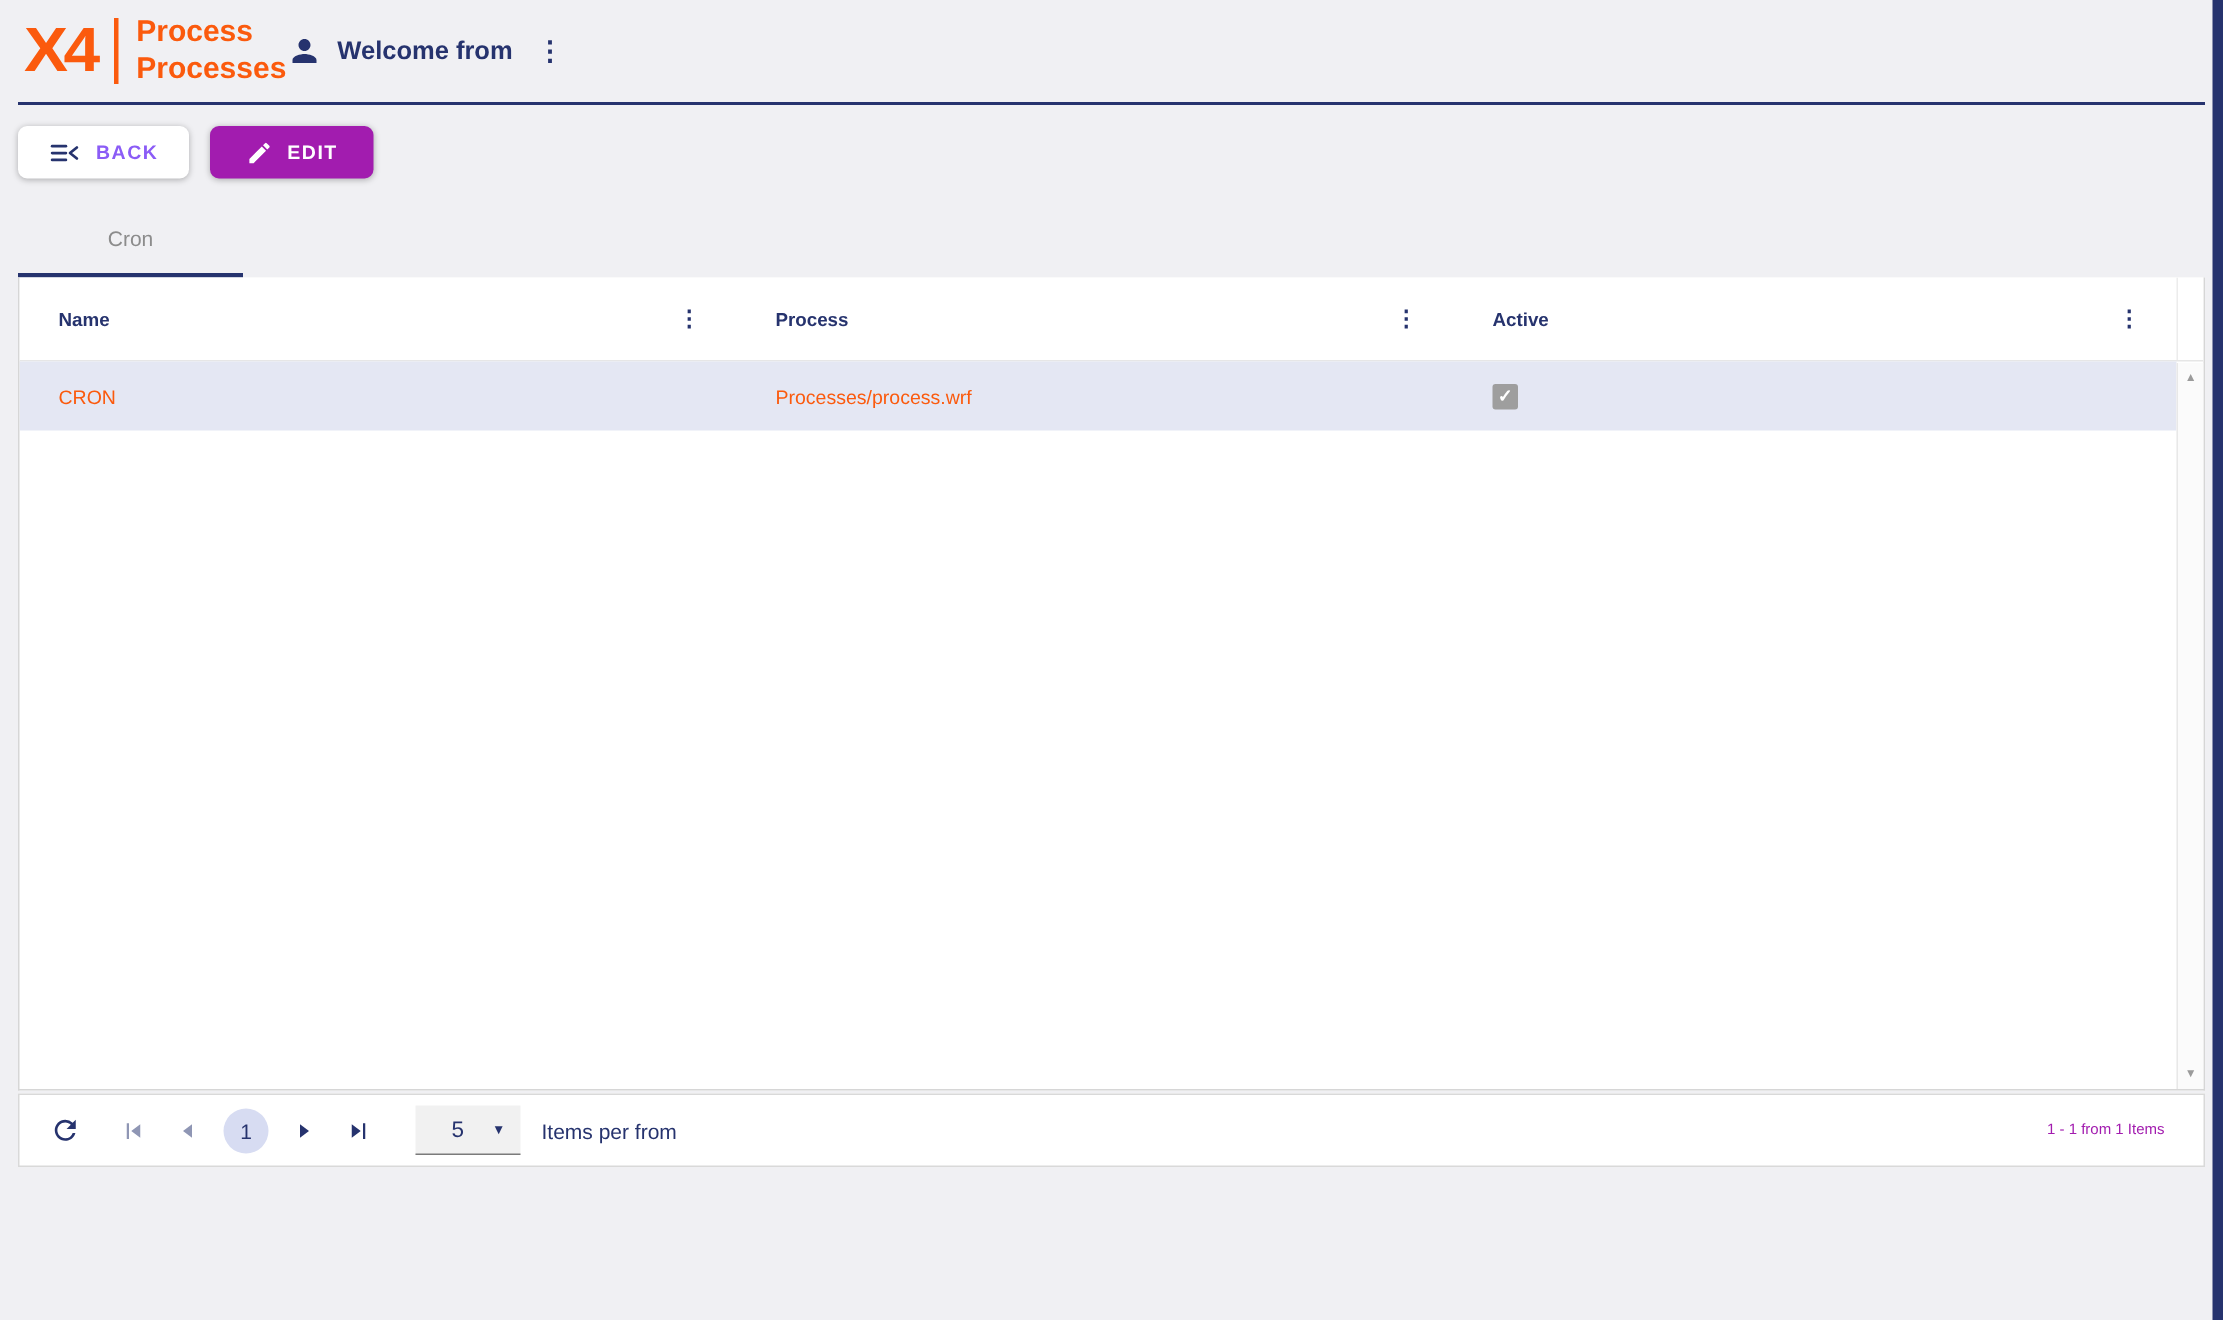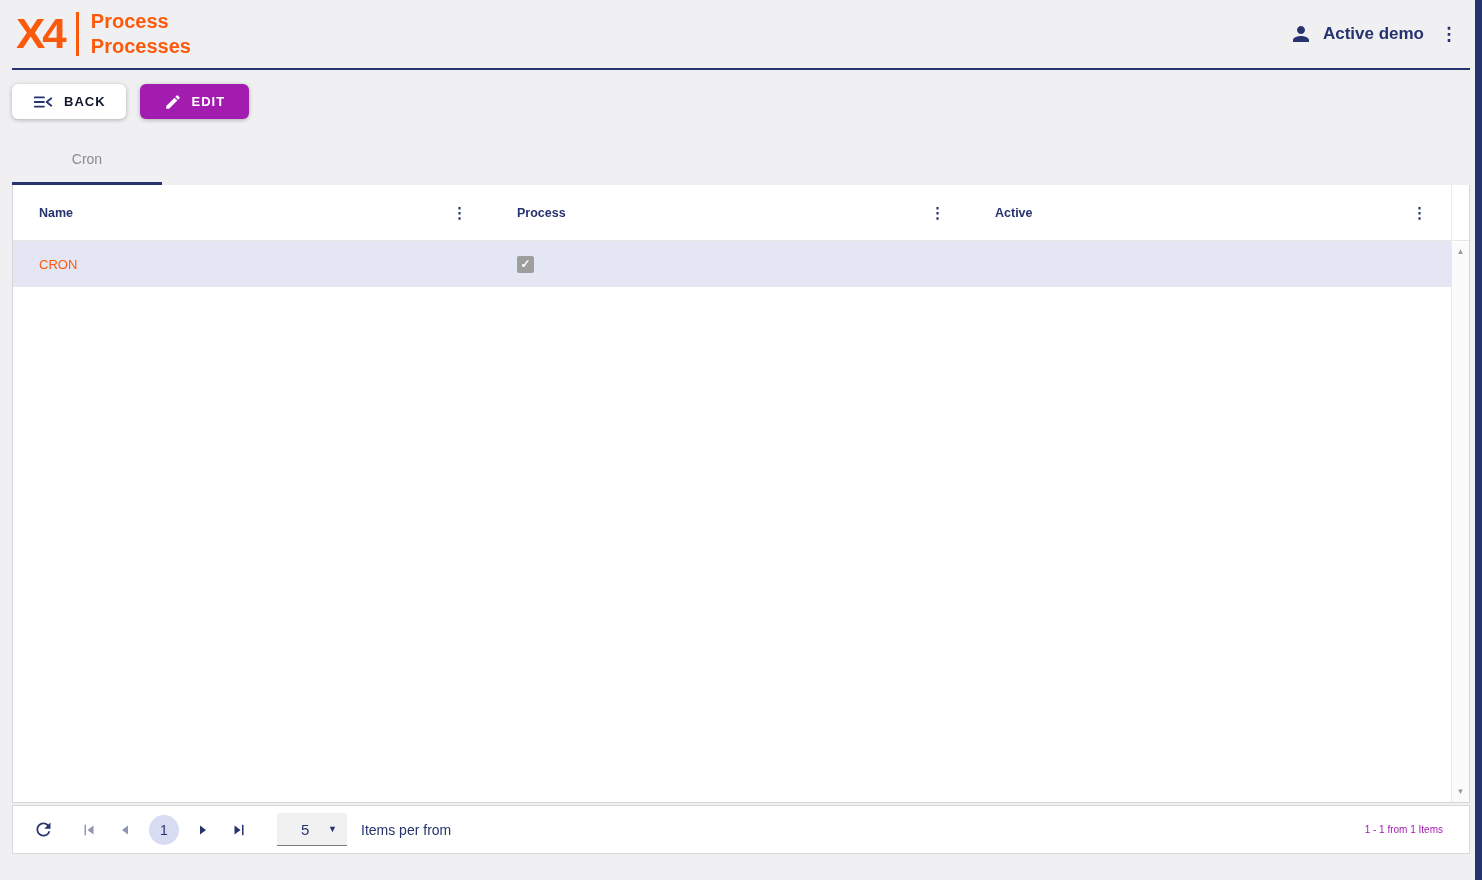--- a/index.html
+++ b/index.html
@@ -10,21 +10,21 @@
     position:relative;
     color:#26336e;
   }
   .edge-border {
     position:absolute; top:0; right:0; width:7px; height:880px;
     background:#26336e; z-index:50;
   }
   
   .header {
     height:70px; margin:0 12px; display:flex; align-items:center;
-    justify-content:space-between; border-bottom:2px solid #26336e;
+    justify-content:flex-start; border-bottom:2px solid #26336e;
   }
   .brand { display:flex; align-items:center; gap:12px; padding-left:4px; }
   .logo-x4 {
     color:#fb5a0d; font-weight:900; font-size:44px; letter-spacing:-3px;
     line-height:1; transform:scaleY(.95);
   }
   .brand-divider { width:3px; height:44px; background:#fb5a0d; }
   .brand-title {
     color:#fb5a0d; font-weight:700; font-size:20px; line-height:1.25;
   }
@@ -37,33 +37,33 @@
   }
   
   .toolbar { display:flex; gap:14px; margin:14px 12px 0; }
   .btn {
     display:flex; align-items:center; gap:10px; height:35px;
     border:none; border-radius:6px; cursor:pointer;
     font-family:"Liberation Sans", sans-serif;
     font-size:13px; font-weight:700; letter-spacing:1px;
     padding:0 20px; box-shadow:0 1px 4px rgba(0,0,0,.28);
   }
-  .btn-back { background:#ffffff; color:#0f172a; }
+  .btn-back { background:#ffffff; color:#8b5cf6; }
   .btn-edit { background:#a21caf; color:#ffffff; padding:0 24px; }
   .btn svg { display:block; }
   
   .tabs { display:flex; margin:22px 12px 0; }
   .tab {
     width:150px; text-align:center; font-size:14px; color:#8c8c8c;
     padding:10px 0 15px; cursor:pointer; border-bottom:3px solid transparent;
   }
   .tab.active { border-bottom-color:#26336e; }
   
   .table-card {
-    position:relative; margin:0 12px; height:618px; background:#ffffff;
+    position:relative; margin:0 12px; height:542px; background:#ffffff;
     border:1px solid #d6d6d6; border-top:none; overflow:hidden;
   }
   .thead {
     display:flex; height:56px; align-items:center;
     border-bottom:1px solid #e6e6e6; background:#ffffff;
   }
   .th {
     display:flex; align-items:center; justify-content:space-between;
     padding:0 18px 0 26px; height:100%;
   }
@@ -131,21 +131,21 @@
       <div>Process</div>
       <div>Processes</div>
     </div>
   </div>
   <div class="user-area">
     <span class="user-icon">
       <svg width="24" height="24" viewBox="0 0 24 24" fill="#26336e">
           <path d="M12 12c2.21 0 4-1.79 4-4s-1.79-4-4-4-4 1.79-4 4 1.79 4 4 4zm0 2c-2.67 0-8 1.34-8 4v2h16v-2c0-2.66-5.33-4-8-4z"></path>
         </svg>
     </span>
-    <span class="welcome">Active demo</span>
+    <span class="welcome">Welcome from</span>
     <span class="kebab">⋮</span>
   </div>
 </div>
 
 <div class="toolbar">
   <button class="btn btn-back">
     <span>
       <svg width="22" height="22" viewBox="0 0 24 24" fill="none" stroke="#26336e" stroke-width="2" stroke-linecap="round" stroke-linejoin="round">
           <line x1="3" y1="7" x2="13" y2="7"></line>
           <line x1="3" y1="12" x2="13" y2="12"></line>
@@ -181,20 +181,21 @@
     </div>
     <div class="th th-active">
       <span class="th-label">Active</span>
       <span class="kebab">⋮</span>
     </div>
     <div class="th-filler"></div>
   </div>
 
   <div class="trow">
     <div class="td td-name">CRON</div>
+    <div class="td td-process">Processes/process.wrf</div>
     <div class="td td-active">
       <span class="checkbox">✓</span>
     </div>
   </div>
 
   <div class="vscroll">
     <span class="scroll-arrow">▲</span>
     <span class="scroll-arrow">▼</span>
   </div>
 </div>

